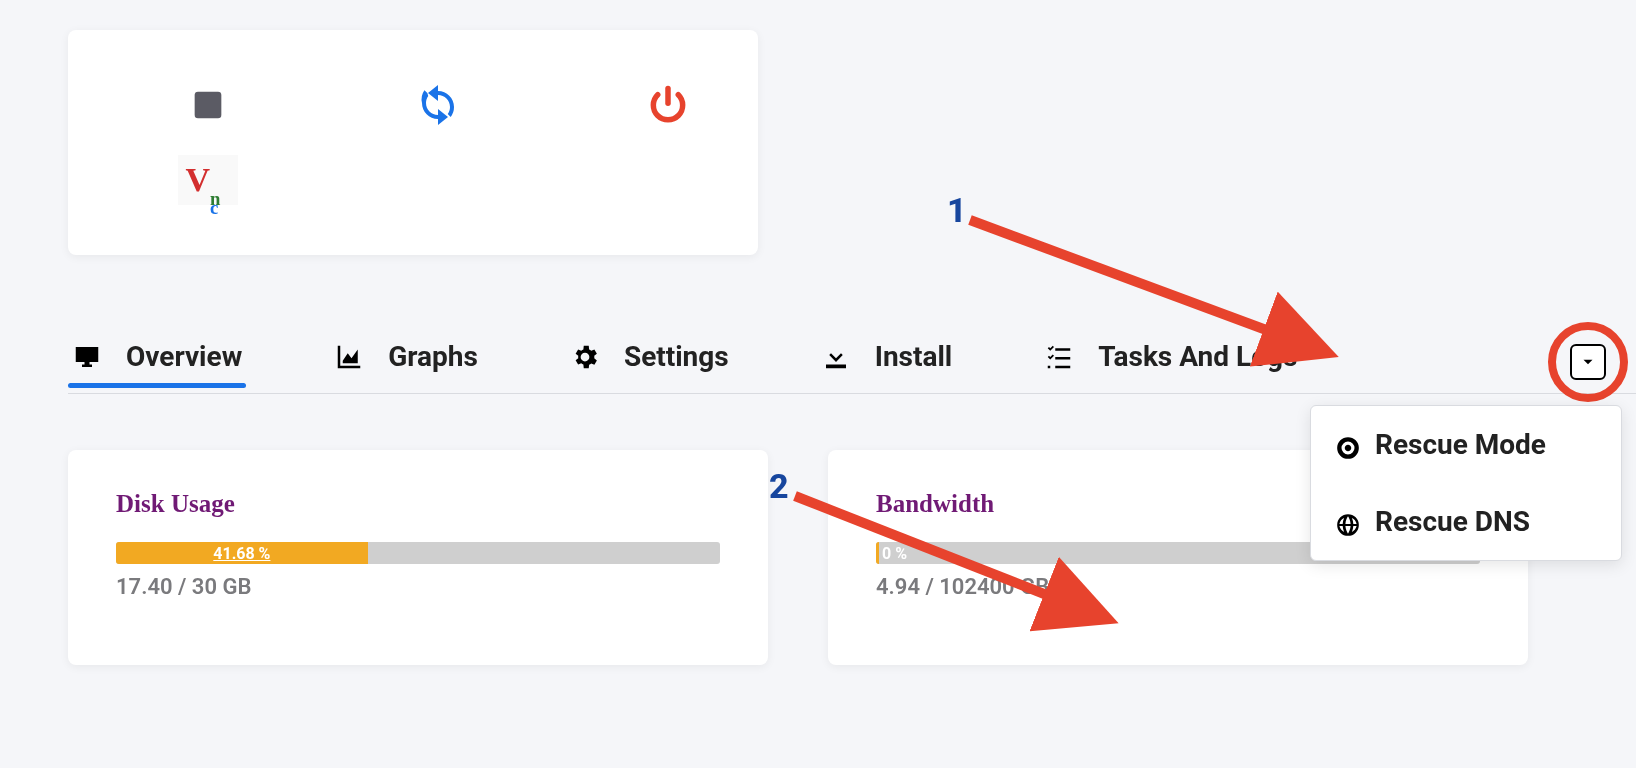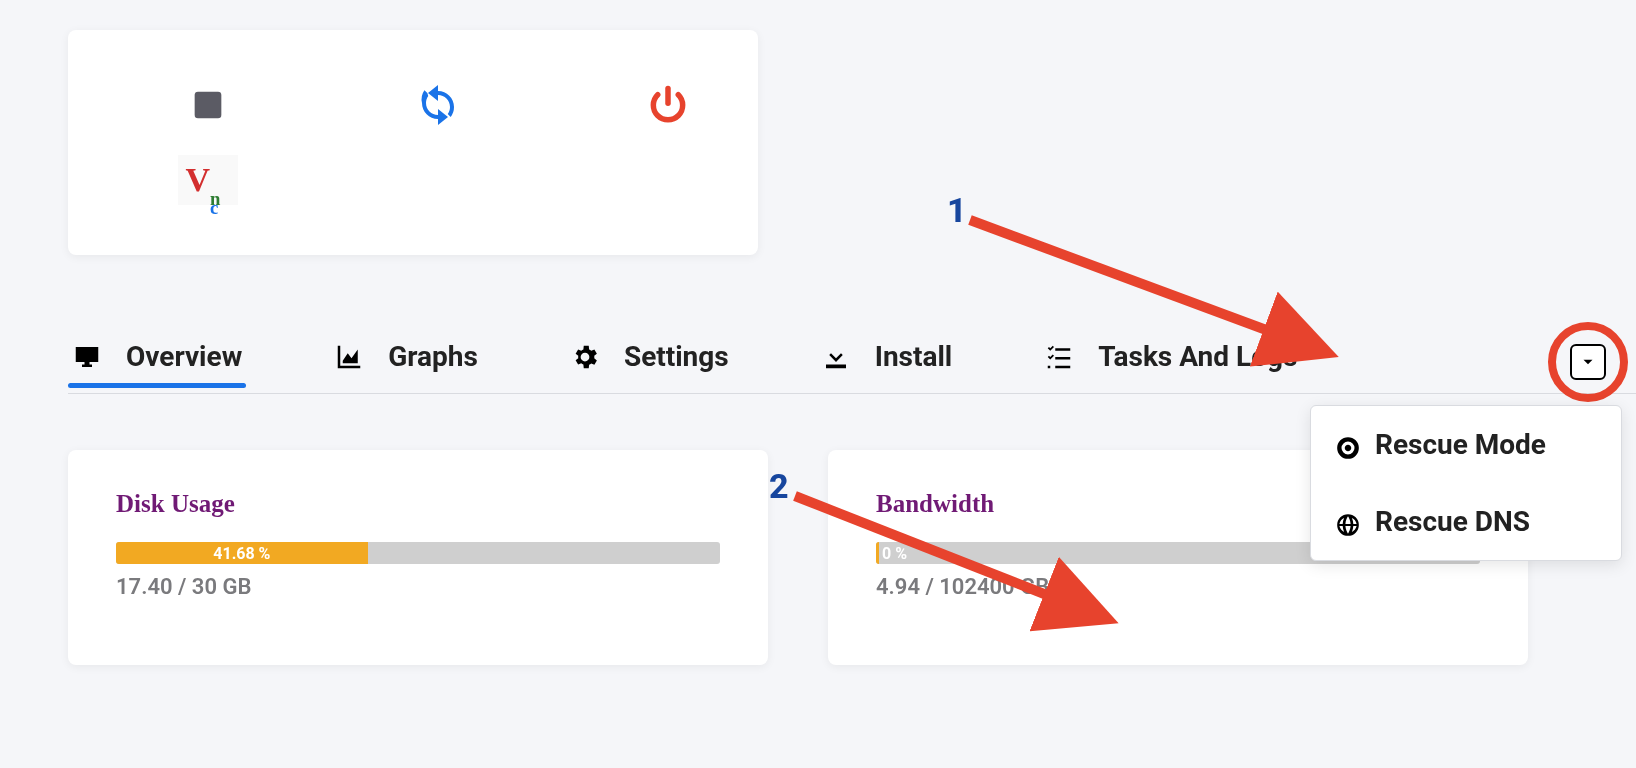--- a/index.html
+++ b/index.html
@@ -69,21 +69,21 @@
   .metric-card.right{ left:820px; width:700px;margin-left:8px; }
   .metric-title{ font-size:25px; font-weight:800; color:#701a75; margin-bottom:24px;font-family:Liberation Serif, serif; }
   .progress{
     position:relative; height:22px; width:100%; background:#cfcfcf; border-radius:3px; overflow:hidden;
   }
   .progress-fill{
     position:absolute; left:0; top:0; bottom:0; background:#f2a922;
   }
   .progress-text{
     position:absolute; left:0; top:0; bottom:0; display:flex; align-items:center; justify-content:center;
-    font-size:16px; font-weight:700; color:#fff; padding:0 12px;
+    font-size:16px; font-weight:700; color:#fff; padding:0 12px;text-decoration:underline;
   }
   .progress-track-text{
     position:absolute; left:6px; top:0; bottom:0; display:flex; align-items:center;
     font-size:16px; font-weight:700; color:#fff;
   }
   .metric-sub{ font-size:22px; font-weight:600; color:#7a7a7d; margin-top:10px;}
 
   
   .ann-num{ position:absolute; font-size:34px; font-weight:800; color:#17469e; z-index:30; }
   .ann1{ left:947px; top:190px; }

